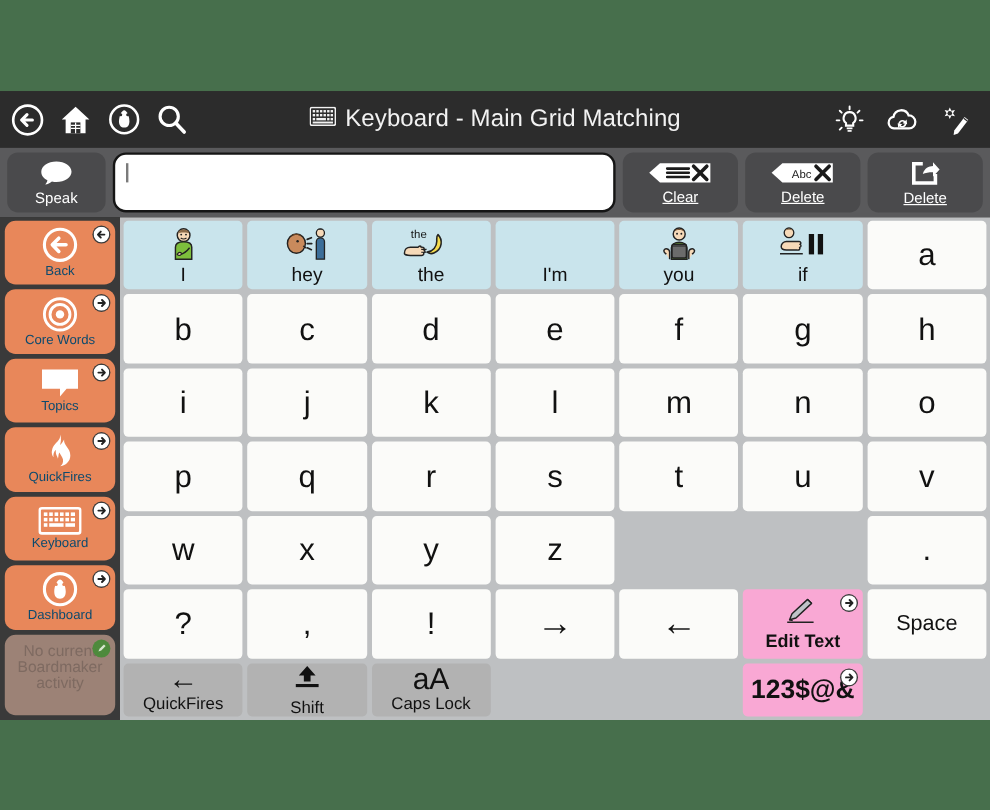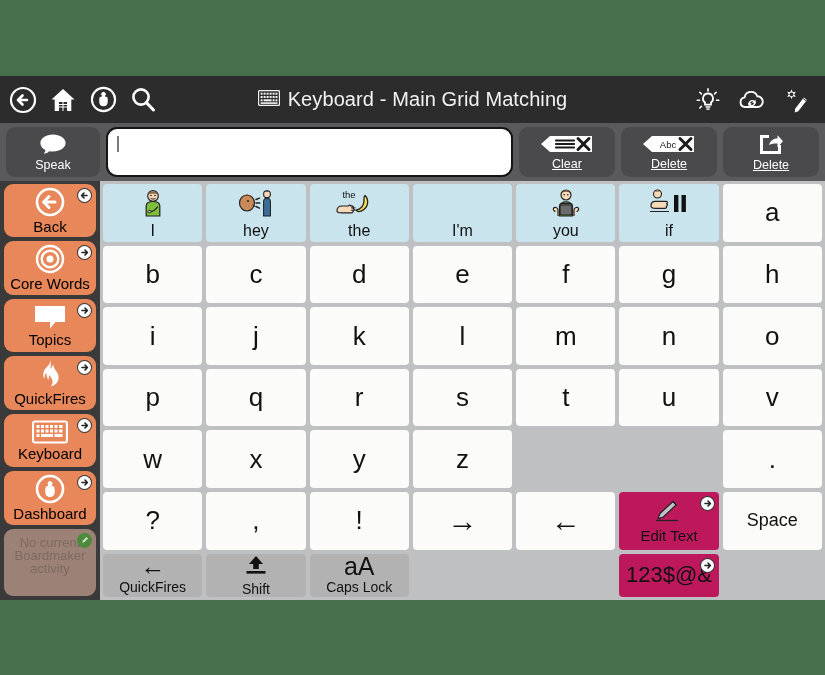--- a/index.html
+++ b/index.html
@@ -32,39 +32,39 @@
   .msgbar{
     height:58px; background:#5a5a5c; display:flex; align-items:center;
     gap:6px; padding:4px 6px; flex:0 0 auto;
   }
   .tbtn{
     background:#4a4a4c; border-radius:9px; color:#fff;
     display:flex; flex-direction:column; align-items:center; justify-content:center;
     font-size:12.5px; height:50px; gap:1px; flex:0 0 auto; cursor:pointer;
   }
   .tbtn .lbl{ line-height:1; }
-  .tbtn.speak{ width:94px; }
+  .tbtn.speak{ width:82px; }
   .tbtn.small{ width:96px;text-decoration:underline; }
   .textfield{
     flex:1 1 auto; height:50px; background:#fff; border:2px solid #151515;
     border-radius:11px; position:relative;
   }
   .caret{
     position:absolute; left:9px; top:7px; width:1.5px; height:16px; background:#7b7b7b;
   }
   
   .body{ flex:1 1 auto; display:flex; background:#3a3a3a; overflow:hidden; }
   .sidebar{
     width:100px; flex:0 0 100px; background:#3a3a3a;
     padding:3px 4px 4px 4px; display:flex; flex-direction:column; gap:4px;
   }
   .sb{
     flex:1 1 0; background:#E8875A; border-radius:9px; position:relative;
     display:flex; flex-direction:column; align-items:center; justify-content:center;
-    color:#000000; font-size:15px; cursor:pointer; min-height:0; text-align:center;
+    color:#0c4a6e; font-size:11px; cursor:pointer; min-height:0; text-align:center;
   }
   .sb .sbicon{ margin-bottom:2px; display:flex; }
   .sb .sblabel{ line-height:1.02; padding:0 2px; }
   .sb.muted{ background:#9C8276; color:#7E6A61; justify-content:flex-start;
              align-items:flex-start; padding:7px 8px; font-size:13px; line-height:1.12;}
   .badge{
     position:absolute; top:4px; right:4px; width:15px;height:15px;border-radius:50%;
     background:#3a3a3a; display:flex;align-items:center;justify-content:center;
   }
   .badge.green{ background:#4E8A3C; }
@@ -79,21 +79,21 @@
     display:flex; flex-direction:column; align-items:center; justify-content:center;
     font-size:26px; color:#111; cursor:pointer; position:relative; overflow:hidden;
   }
   .cell.pred{ background:#C9E4EC; font-size:16px; justify-content:flex-end; padding-bottom:3px; }
   .cell.pred .ptext{ line-height:1; font-size:16px; }
   .cell.pred .sym{ flex:1 1 auto; display:flex; align-items:center; justify-content:center; }
   .cell.mod{ background:#B2B2B2; font-size:15px; }
   .cell.mod .glyph{ font-size:25px; line-height:.95; }
   .cell.mod .mlbl{ font-size:14px; line-height:1.1; margin-top:1px;}
   .cell.word{ font-size:18px; }
-  .cell.yellow{ background:#be185d; font-size:15px; }
+  .cell.yellow{ background:#f9a8d4; font-size:15px;font-weight:bold; }
   .cell.yellow .ylbl{ font-size:15px; line-height:1; }
   .cell.yellow.sym123{ font-size:22px; }
   .cell.empty{ background:transparent; cursor:default; }
   .cell .arrowglyph{ font-size:30px; line-height:1; }
 </style>
 </head>
 <body>
 
 <div id="app">
 

